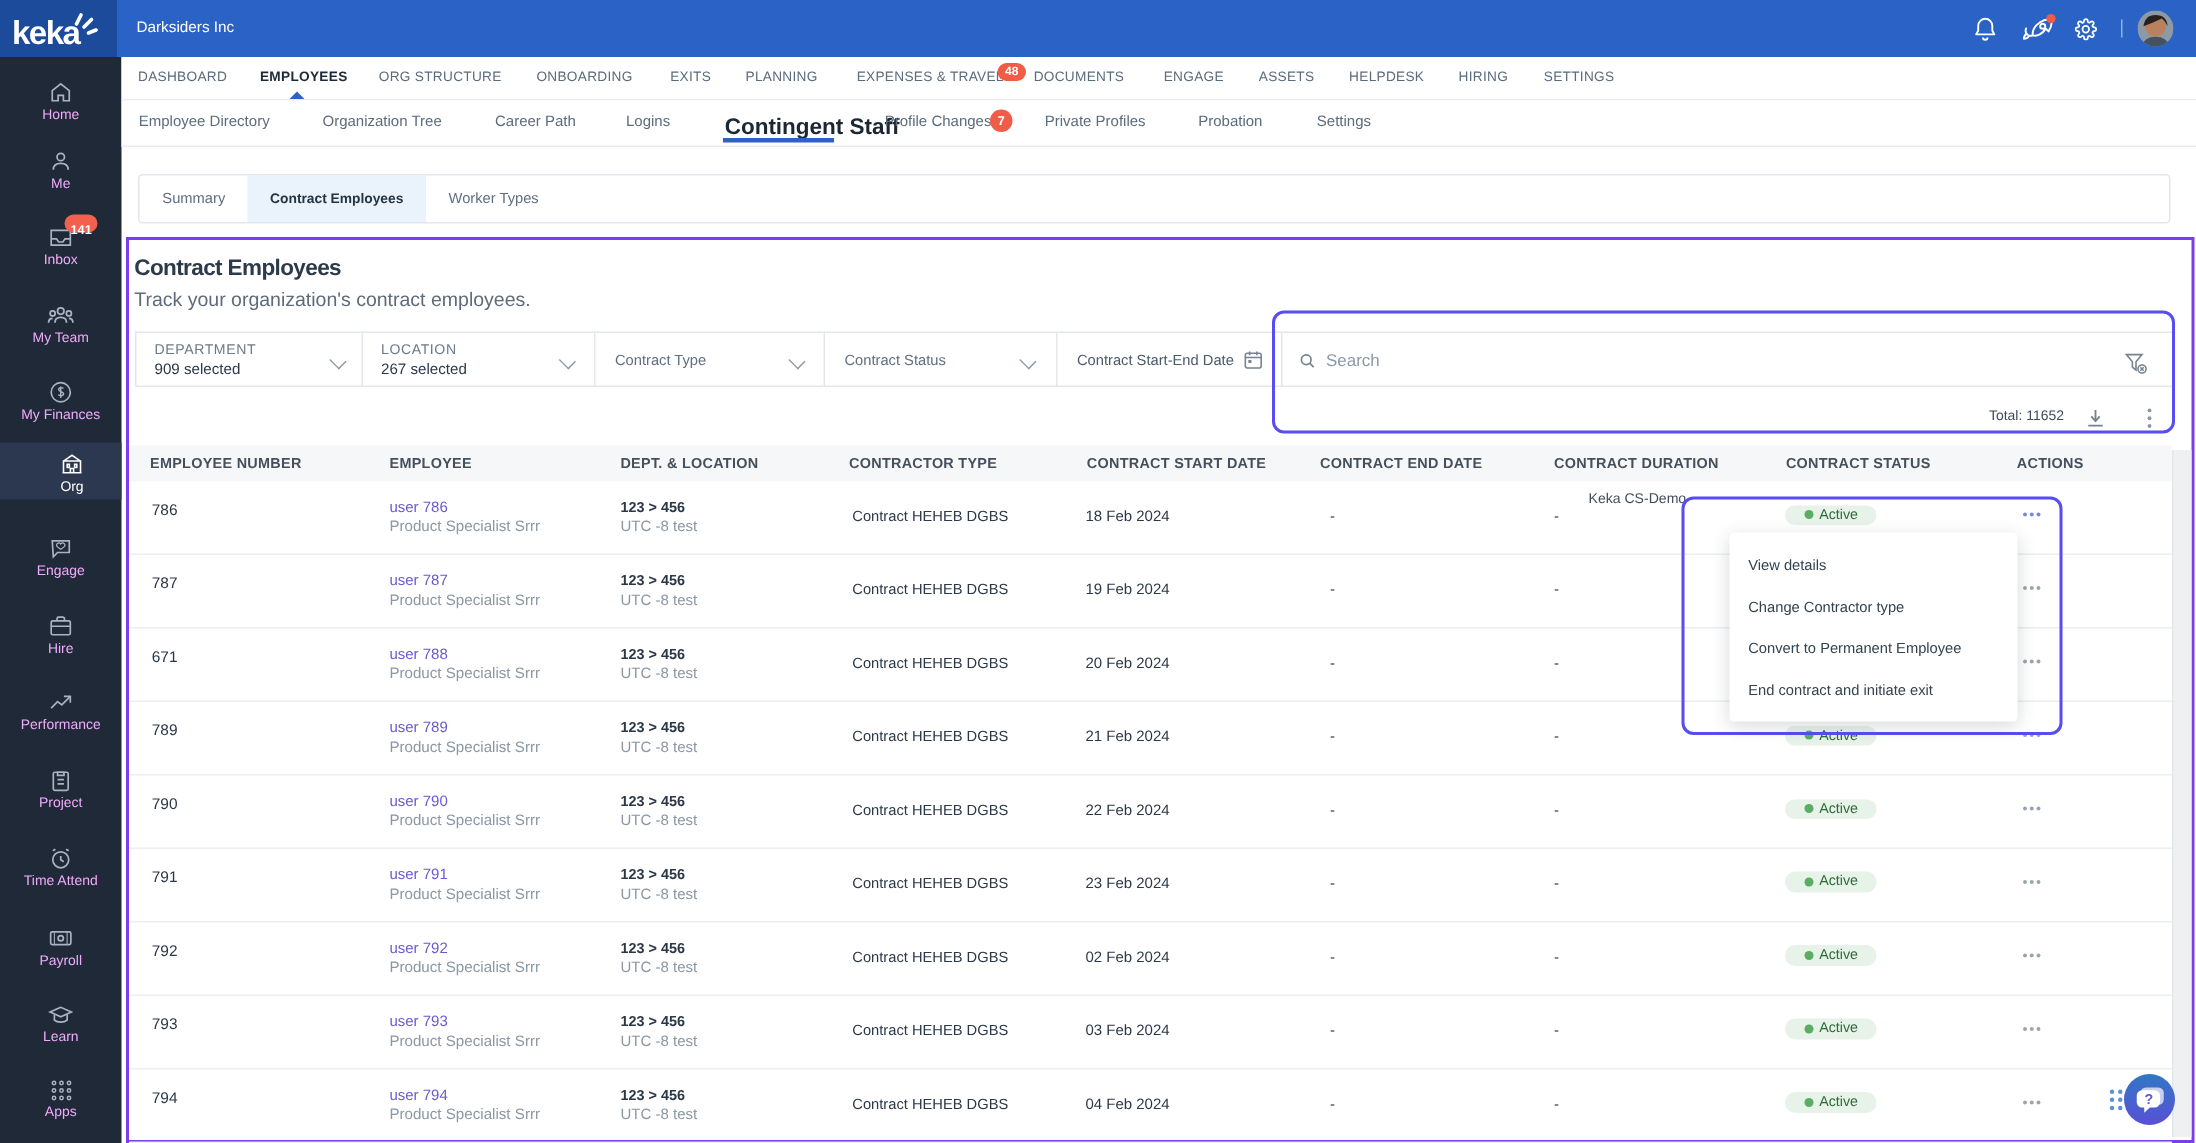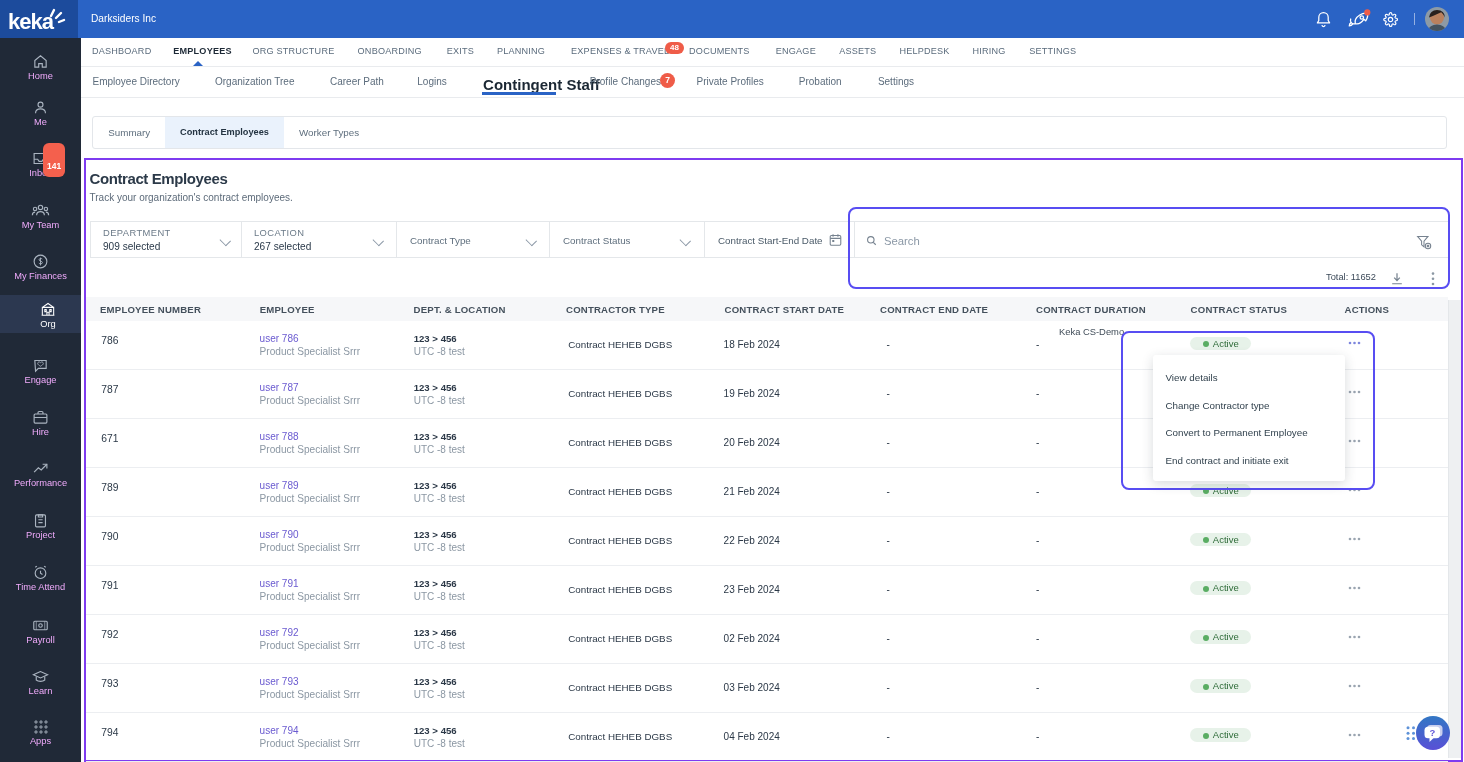--- a/index.html
+++ b/index.html
@@ -15,42 +15,42 @@
 #searchpill .ph { position:absolute; left:33px; top:7px; font-size:9.7px; color:#8a98a8; }
 .topicon { position:absolute; }
 
 
 #sidebar { position:absolute; left:0; top:38px; width:81px; height:724px; background:#202937; }
 .sitem { position:absolute; left:0; width:81px; text-align:center; color:#f0abfc; }
 .sitem .lbl { font-size:9.3px; margin-top:1px; }
 .sitem svg { display:block; margin:0 auto; }
 .sitem.active { color:#fff;padding-left:15px; }
 #orgtile { position:absolute; left:0; top:257px; width:81px; height:38px; background:#2c3850; }
-#inboxbadge { position:absolute; left:43px; top:105px; background:#f4604d; color:#fff; font-size:8.5px; height:12px; line-height:12px; padding:17px 4px; border-radius:6px; font-weight:bold;}
+#inboxbadge { position:absolute; left:43px; top:105px; background:#f4604d; color:#fff; font-size:8.5px; height:12px; line-height:12px; padding:4px 4px; border-radius:6px; font-weight:bold;}
 
 
 #nav1 { position:absolute; left:81px; top:38px; width:1383px; height:28.5px; background:#fff; border-bottom:1px solid #e9ebee; }
 .n1 { position:absolute; top:9px; font-size:9.1px; color:#5a6b7c; letter-spacing:.2px; white-space:nowrap; line-height:1;}
 .n1.act { color:#1d2936; font-weight:bold; }
 #tri { position:absolute; left:111.5px; top:22.5px; width:0; height:0; border-left:5.5px solid transparent; border-right:5.5px solid transparent; border-bottom:5.5px solid #2a63c5; }
 #nav2 { position:absolute; left:81px; top:66.5px; width:1383px; height:31.5px; background:#fff; border-bottom:1px solid #e9ebee; }
 .n2 { position:absolute; top:10.5px; font-size:10px; color:#5c6c7c; white-space:nowrap; line-height:1;}
 .n2.act { color:#1b2733; font-weight:bold; font-size:15px;text-align:center; }
 #underline2 { position:absolute; left:401px; top:25.5px; width:74px; height:2.5px; background:#2a63c5; }
 
 
 #tabgroup { position:absolute; left:92px; top:115.8px; width:1355px; height:33px; background:#fff; border:1px solid #e3e6ea; border-radius:3px; }
 .tg { position:absolute; top:0; height:31px; line-height:31px; font-size:9.8px; color:#5f6f7e; text-align:center; }
 .tg.act { background:#eaf2fc; color:#243442; font-weight:bold; font-size:9.2px; }
 
 
 #panel { position:absolute; left:84px; top:158px; width:1379px; height:604px; border:2.5px solid #7e3bf0; background:#fff; }
 
 h1.title { position:absolute; left:89.5px; top:171px; font-size:15px; letter-spacing:-0.4px; color:#2c3a49; font-weight:bold; line-height:1; }
-p.sub { position:absolute; left:89.5px; top:193px; font-size:10px; color:#5d6b7a; line-height:1; }
+p.sub { position:absolute; left:89.5px; top:193px; font-size:13px; color:#5d6b7a; line-height:1; }
 
 
 .fcell { position:absolute; top:221px; height:37px; border:1px solid #e4e7ea; border-right:none; background:#fff; }
 .fcell .lab { position:absolute; left:12px; top:6px; font-size:9.4px; color:#6b7a88; letter-spacing:.4px; line-height:1;}
 .fcell .val { position:absolute; left:12px; top:20px; font-size:10.1px; color:#2a3949; line-height:1;}
 .fcell .single { position:absolute; left:13px; top:14px; font-size:9.8px; color:#5f6f7e; line-height:1;}
 .chev { position:absolute; top:14px; width:8.5px; height:8.5px; border-right:1.3px solid #8b98a6; border-bottom:1.3px solid #8b98a6; transform:rotate(45deg) scaleY(0.8); }
 
 
 #scell { position:absolute; left:855px; top:221px; width:593px; height:37px; border-top:1px solid #e4e7ea; border-bottom:1px solid #e4e7ea; }

